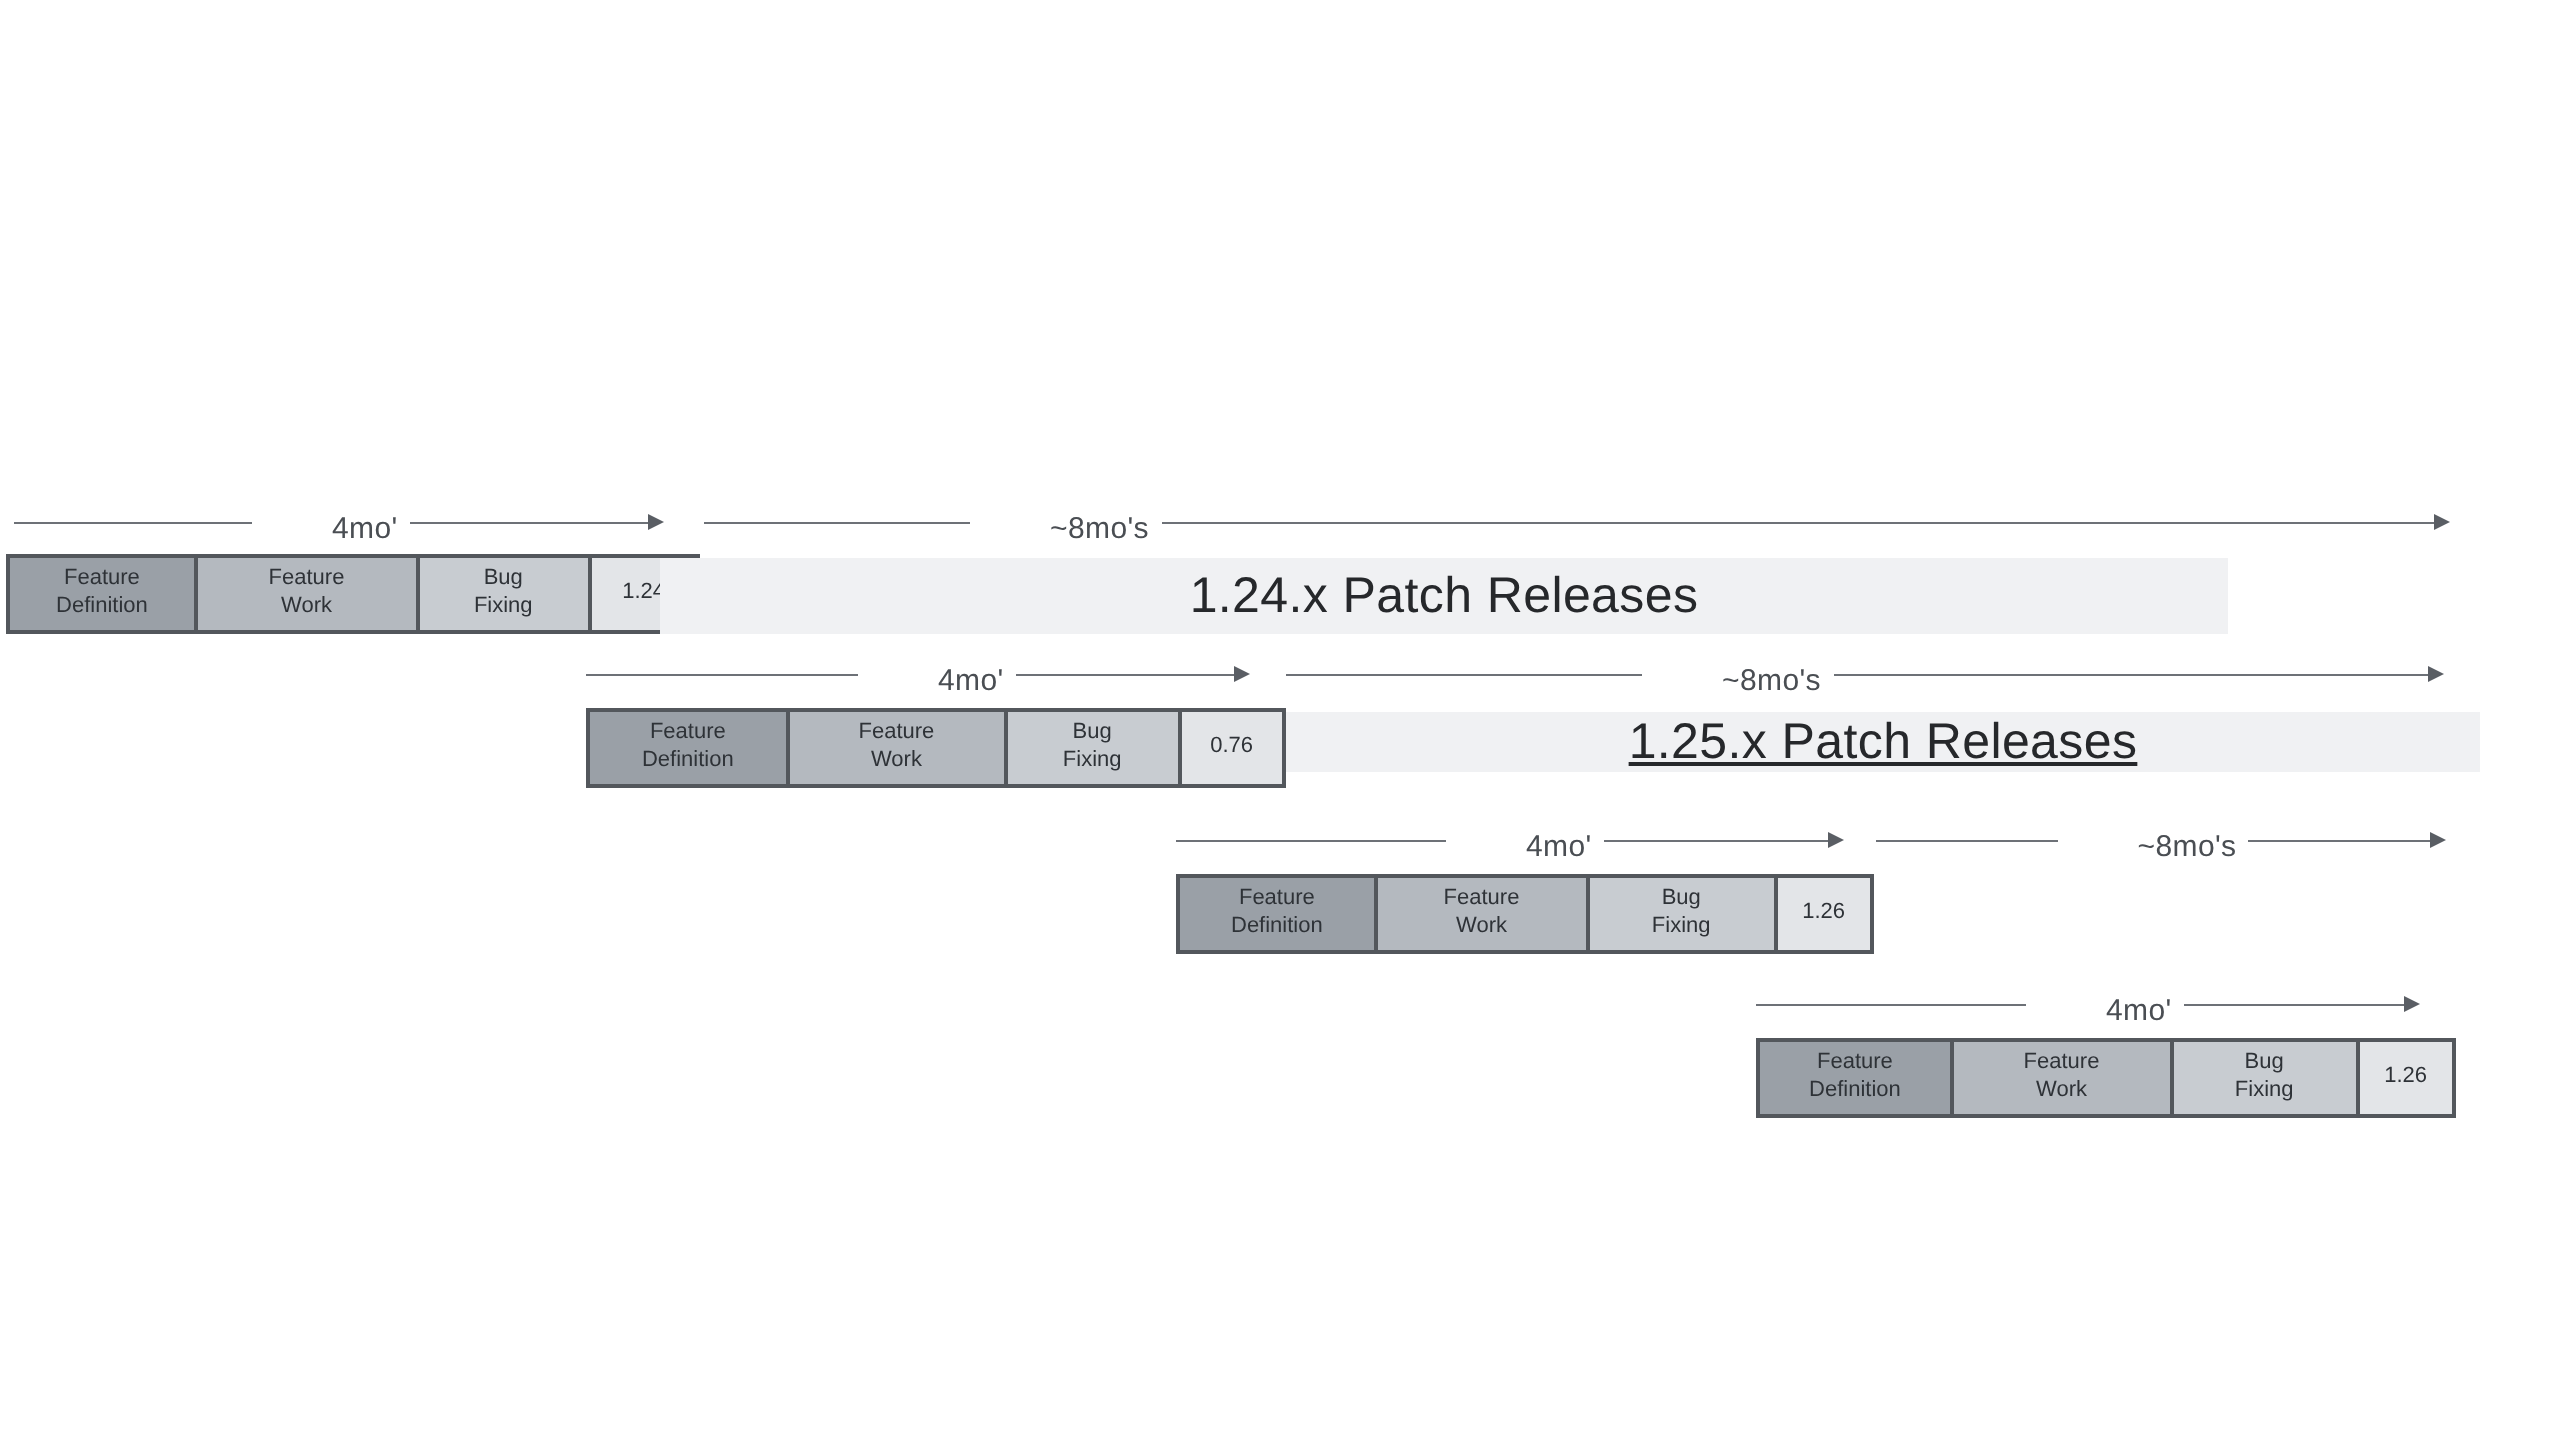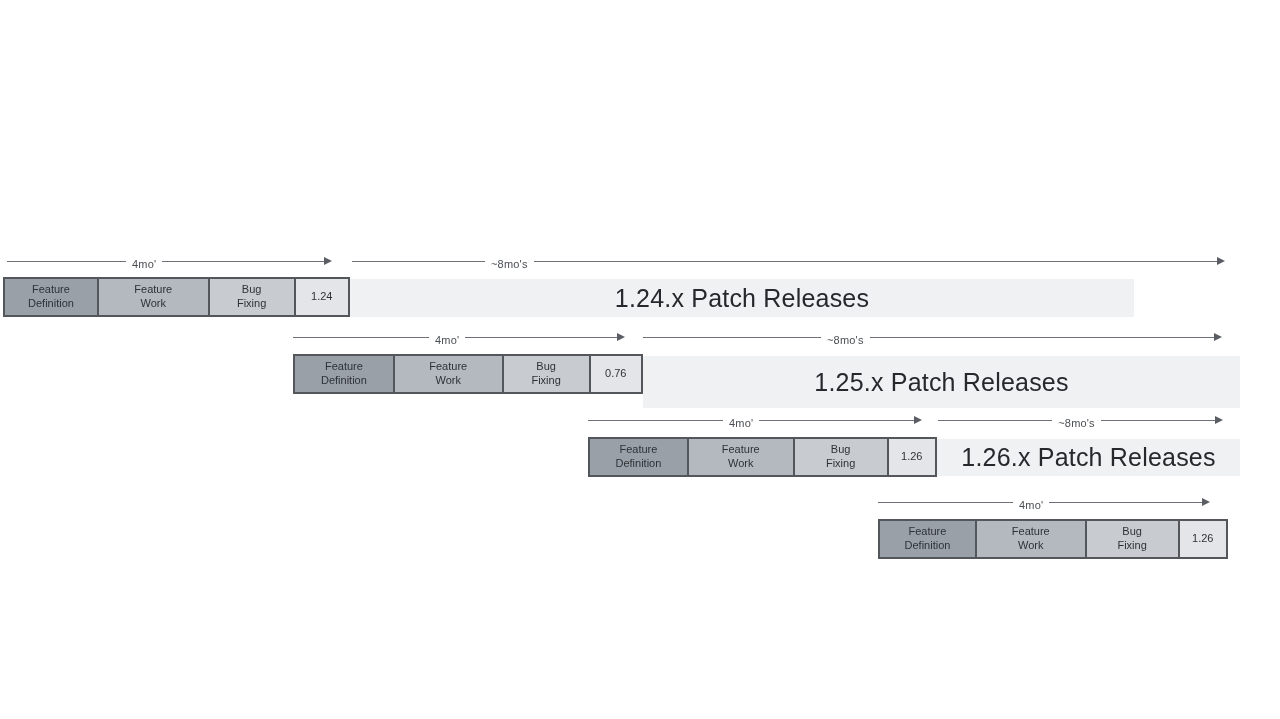--- a/index.html
+++ b/index.html
@@ -6,22 +6,22 @@
   .canvas{
     position:relative;width:1280px;height:719px;background:#ffffff;overflow:hidden;
     font-family:"Liberation Sans", sans-serif;
   }
   
   .arrow{position:absolute;height:14px;display:flex;align-items:center;}
   .arrow .seg{height:0;border-top:1.6px solid #6d7177;flex:1;}
   .arrow .seg.fixed{flex:0 0 auto;}
   .arrow .head{width:0;height:0;border-left:8px solid #5a5e64;border-top:4px solid transparent;border-bottom:4px solid transparent;flex:0 0 auto;}
   .arrow .lbl{
-    flex:0 0 auto;font-size:11px;color:#4a4e53;padding:0 6px;white-space:nowrap;
-    transform:translateY(3px);letter-spacing:0.2px;
+    flex:0 0 auto;font-size:15px;color:#4a4e53;padding:0 6px;white-space:nowrap;
+    transform:translateY(3px);letter-spacing:0.2px;margin-left:34px;
   }
   
   .phase-row{
     position:absolute;display:flex;height:40px;box-sizing:border-box;
     border:2px solid #53575c;background:#0369a1;
   }
   .cell{
     box-sizing:border-box;border-right:2px solid #53575c;
     display:flex;flex-direction:column;align-items:center;justify-content:center;
     font-size:11px;line-height:1.25;color:#2e3237;text-align:center;
@@ -64,21 +64,21 @@
       <span>Work</span>
     </div>
     <div class="cell bf" style="width:87px">
       <span>Bug</span>
       <span>Fixing</span>
     </div>
     <div class="cell ver" style="width:53px">
       <span>1.24</span>
     </div>
   </div>
-  <div class="patch-bar" style="left:350px;top:279px;width:784px;height:38px;">1.24.x Patch Releases</div>
+  <div class="patch-bar" style="left:330px;top:279px;width:784px;height:38px;">1.24.x Patch Releases</div>
 
   <div class="arrow" style="left:293px;top:330px;width:332px;">
     <span class="seg fixed" style="width:136px"></span>
     <span class="lbl">4mo'</span>
     <span class="seg"></span>
     <span class="head"></span>
   </div>
   <div class="arrow" style="left:643px;top:330px;width:579px;">
     <span class="seg fixed" style="width:178px"></span>
     <span class="lbl">~8mo's</span>
@@ -95,21 +95,21 @@
       <span>Work</span>
     </div>
     <div class="cell bf" style="width:88px">
       <span>Bug</span>
       <span>Fixing</span>
     </div>
     <div class="cell ver" style="width:51px">
       <span>0.76</span>
     </div>
   </div>
-  <div class="patch-bar" style="left:643px;top:356px;width:597px;height:52px;">1.25.x Patch Releases</div>
+  <div class="patch-bar" style="left:643px;top:356px;width:597px;height:30px;text-decoration:underline;">1.25.x Patch Releases</div>
 
   <div class="arrow" style="left:588px;top:413px;width:334px;">
     <span class="seg fixed" style="width:135px"></span>
     <span class="lbl">4mo'</span>
     <span class="seg"></span>
     <span class="head"></span>
   </div>
   <div class="arrow" style="left:938px;top:413px;width:285px;">
     <span class="seg"></span>
     <span class="lbl">~8mo's</span>
@@ -126,21 +126,20 @@
       <span>Work</span>
     </div>
     <div class="cell bf" style="width:95px">
       <span>Bug</span>
       <span>Fixing</span>
     </div>
     <div class="cell ver" style="width:47px">
       <span>1.26</span>
     </div>
   </div>
-  <div class="patch-bar" style="left:937px;top:439px;width:303px;height:37px;">1.26.x Patch Releases</div>
 
   <div class="arrow" style="left:878px;top:495px;width:332px;">
     <span class="seg fixed" style="width:135px"></span>
     <span class="lbl">4mo'</span>
     <span class="seg"></span>
     <span class="head"></span>
   </div>
   <div class="phase-row" style="left:878px;top:519px;width:350px;">
     <div class="cell fd" style="width:98px">
       <span>Feature</span>

